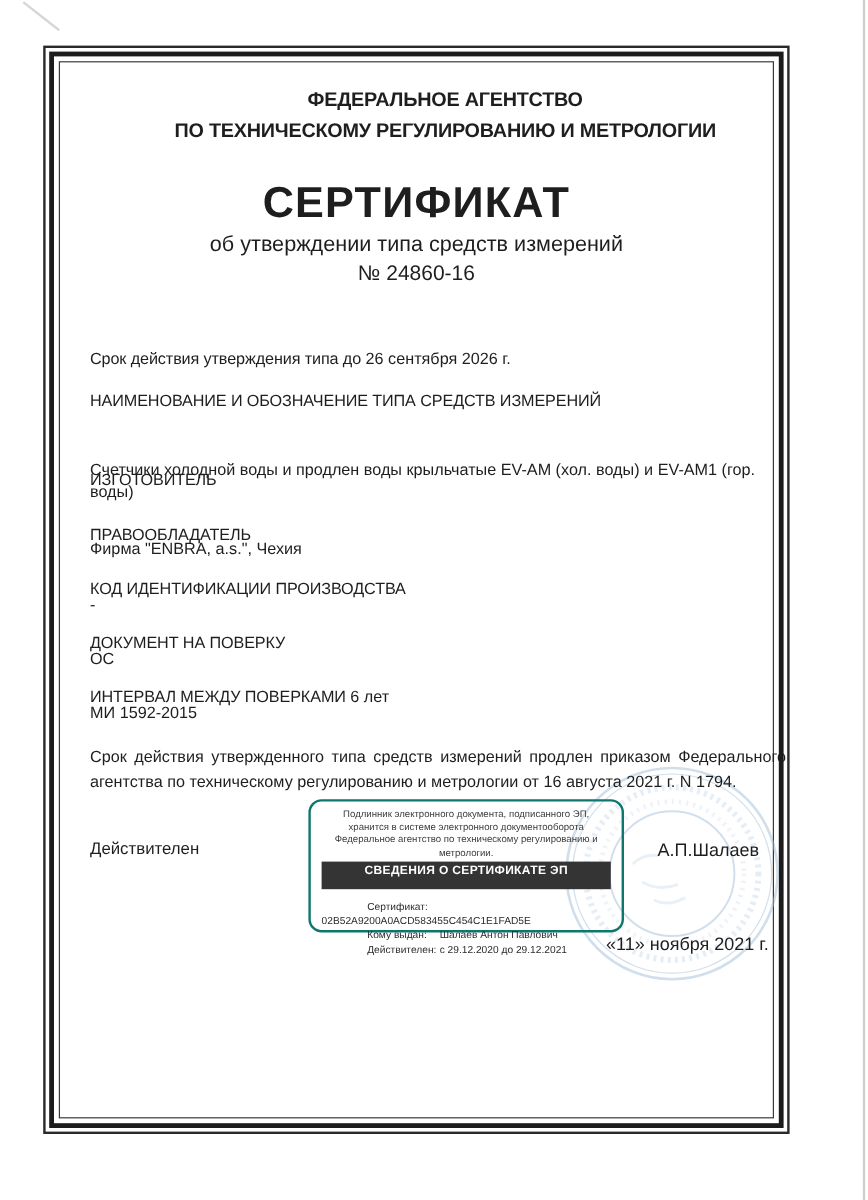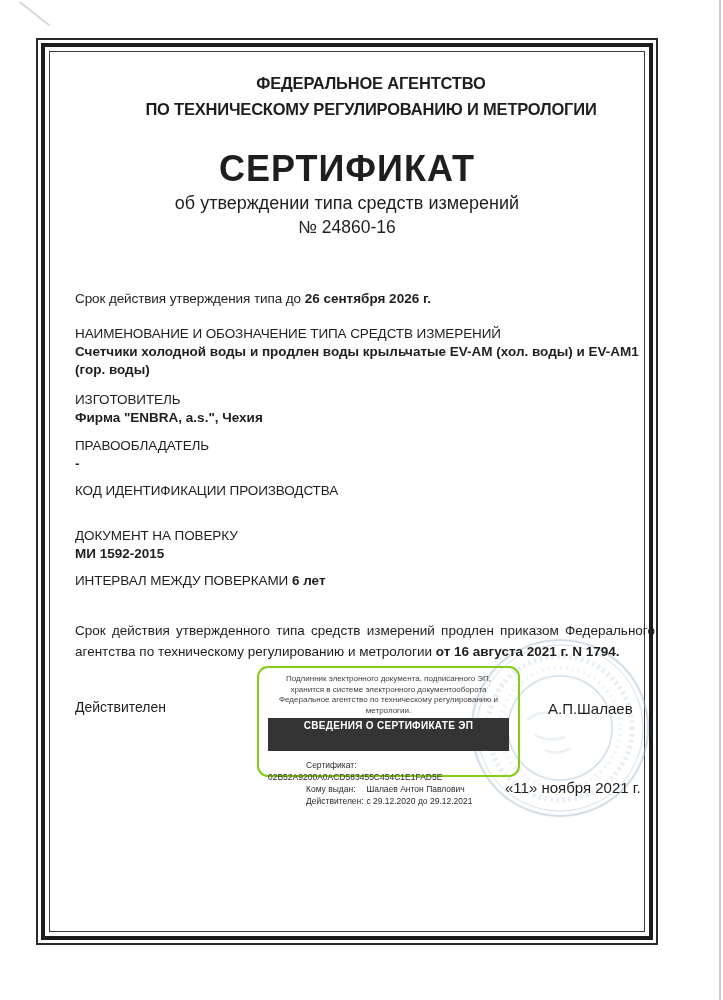--- a/index.html
+++ b/index.html
@@ -23,34 +23,34 @@
   .b3 { position: absolute; left: 49px; top: 51px; right: 78px; bottom: 68px; border: 1px solid #3a3a3a; }
 
   .centered { position: absolute; left: 41px; width: 612px; text-align: center; }
   .agency { top: 70px; font-size: 16.5px; font-weight: 700; line-height: 26px; letter-spacing: -.2px; padding-left: 24px; }
   .cert-title { top: 148px; font-size: 36px; font-weight: 700; letter-spacing: 1px; }
   .cert-subtitle { top: 193px; font-size: 18px; }
   .cert-number { top: 217px; font-size: 17.5px; font-weight: 400; }
 
   .body-block { position: absolute; left: 75px; width: 580px; font-size: 13.5px; line-height: 18px; }
   .lbl { font-weight: 400; letter-spacing: -.1px; }
-  .val { font-weight: 700; }
+  .val { font-weight: 400; margin-top: 40px; }
   .just { text-align: justify; line-height: 21px; }
 
   
   .ep-box {
     position: absolute; left: 257px; top: 666px; width: 263px; height: 111px;
-    border: 2px solid #84cc16; border-radius: 11px; box-sizing: border-box;
+    border: 2px solid #0f766e; border-radius: 11px; box-sizing: border-box;
     padding: 6px 9px 0 9px; background: transparent;
   }
   .ep-notice { font-size: 8px; line-height: 10.5px; text-align: center; color: #3c3c3c; }
   .ep-bar {
     margin-top: 2px; background: #343434; color: #ffffff;
     font-size: 10px; font-weight: 700; text-align: center;
-    padding: 2px 0 20px; letter-spacing: .3px;
+    padding: 2px 0 10px; letter-spacing: .3px;
   }
   .ep-rows { margin-top: 8px; font-size: 8.5px; line-height: 12px; color: #2c2c2c; }
   .ep-row .k { display: inline-block; width: 58px; margin-left: 38px; }
 
   .sig-role { position: absolute; left: 75px; top: 699px; font-size: 14px; }
   .sig-name { position: absolute; left: 548px; top: 700px; font-size: 15px; }
   .sig-date { position: absolute; left: 505px; top: 779px; font-size: 15px; }
 
   .seal { position: absolute; left: 465px; top: 635px; pointer-events: none; opacity: .5; }
 </style>
@@ -99,20 +99,21 @@
     <div class="val">Фирма "ENBRA, a.s.", Чехия</div>
   </div>
 
   <div class="body-block" style="top:437px">
     <div class="lbl">ПРАВООБЛАДАТЕЛЬ</div>
     <div class="val">-</div>
   </div>
 
   <div class="body-block" style="top:482px">
     <div class="lbl">КОД ИДЕНТИФИКАЦИИ ПРОИЗВОДСТВА</div>
+    <div class="val">ОС</div>
   </div>
 
   <div class="body-block" style="top:527px">
     <div class="lbl">ДОКУМЕНТ НА ПОВЕРКУ</div>
     <div class="val">МИ 1592-2015</div>
   </div>
 
   <div class="body-block" style="top:572px">
     <span class="lbl">ИНТЕРВАЛ МЕЖДУ ПОВЕРКАМИ</span>
     <span class="val">6 лет</span>

